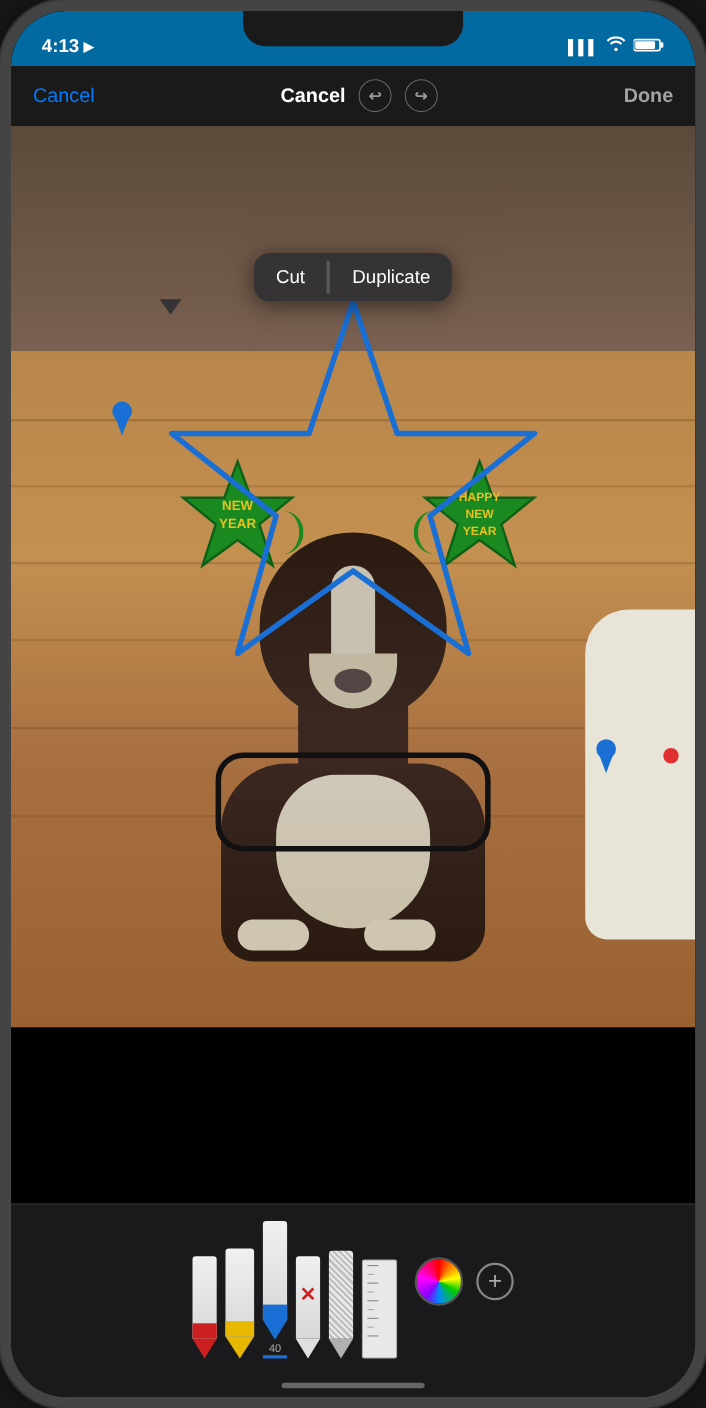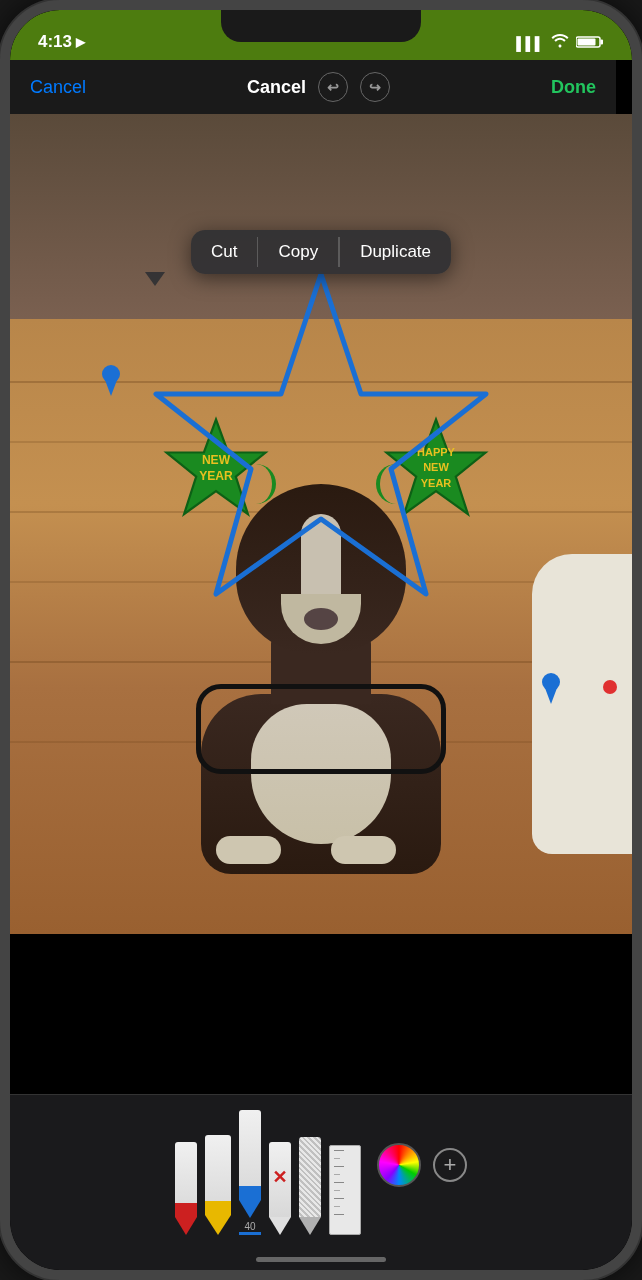--- a/index.html
+++ b/index.html
@@ -39,21 +39,21 @@
       background: #1a1a1a;
       border-radius: 0 0 20px 20px;
       z-index: 100;
     }
     
     .status-bar {
       position: absolute;
       top: 0;
       left: 0; right: 0;
       height: 50px;
-      background: #4d7c0f;
+      background: #0369a1;
       display: flex;
       align-items: flex-end;
       justify-content: space-between;
       padding: 0 28px 8px;
       z-index: 50;
     }
     .status-time {
       color: #fff;
       font-size: 17px;
       font-weight: 600;
@@ -63,21 +63,21 @@
     }
     .status-icons {
       display: flex;
       align-items: center;
       gap: 7px;
     }
     
     .nav-bar {
       position: absolute;
       top: 50px;
-      left: 0; right: 16px;
+      left: 0; right: 0;
       height: 54px;
       background: #1a1a1a;
       display: flex;
       align-items: center;
       justify-content: space-between;
       padding: 0 20px;
       z-index: 50;
     }
     .nav-cancel {
       color: #007AFF;
@@ -98,21 +98,21 @@
       border-radius: 50%;
       border: 1.5px solid #666;
       display: flex;
       align-items: center;
       justify-content: center;
       cursor: pointer;
       color: #999;
       font-size: 14px;
     }
     .nav-done {
-      color: #22c55e;
+      color: #a3a3a3;
       font-size: 18px;
       font-weight: 600;
       cursor: pointer;
     }
     
     .photo-area {
       position: absolute;
       top: 104px;
       left: 0; right: 0;
       height: 820px;
@@ -486,21 +486,20 @@
             <svg width="18" height="34" viewBox="0 0 18 34">
               <ellipse cx="9" cy="12" rx="9" ry="9" fill="#1a6fd4"></ellipse>
               <polygon points="9,34 3,18 15,18" fill="#1a6fd4"></polygon>
             </svg>
           </div>
         </div>
 
         <div class="context-menu">
           <div class="context-menu-item">Cut</div>
           <div class="context-menu-divider"></div>
-          <div class="context-menu-item">Copy</div>
           <div class="context-menu-divider"></div>
           <div class="context-menu-divider"></div>
           <div class="context-menu-item">Duplicate</div>
         </div>
 
         <div class="context-menu-arrow"></div>
       </div>
     </div>
 
     <div class="bottom-toolbar">

